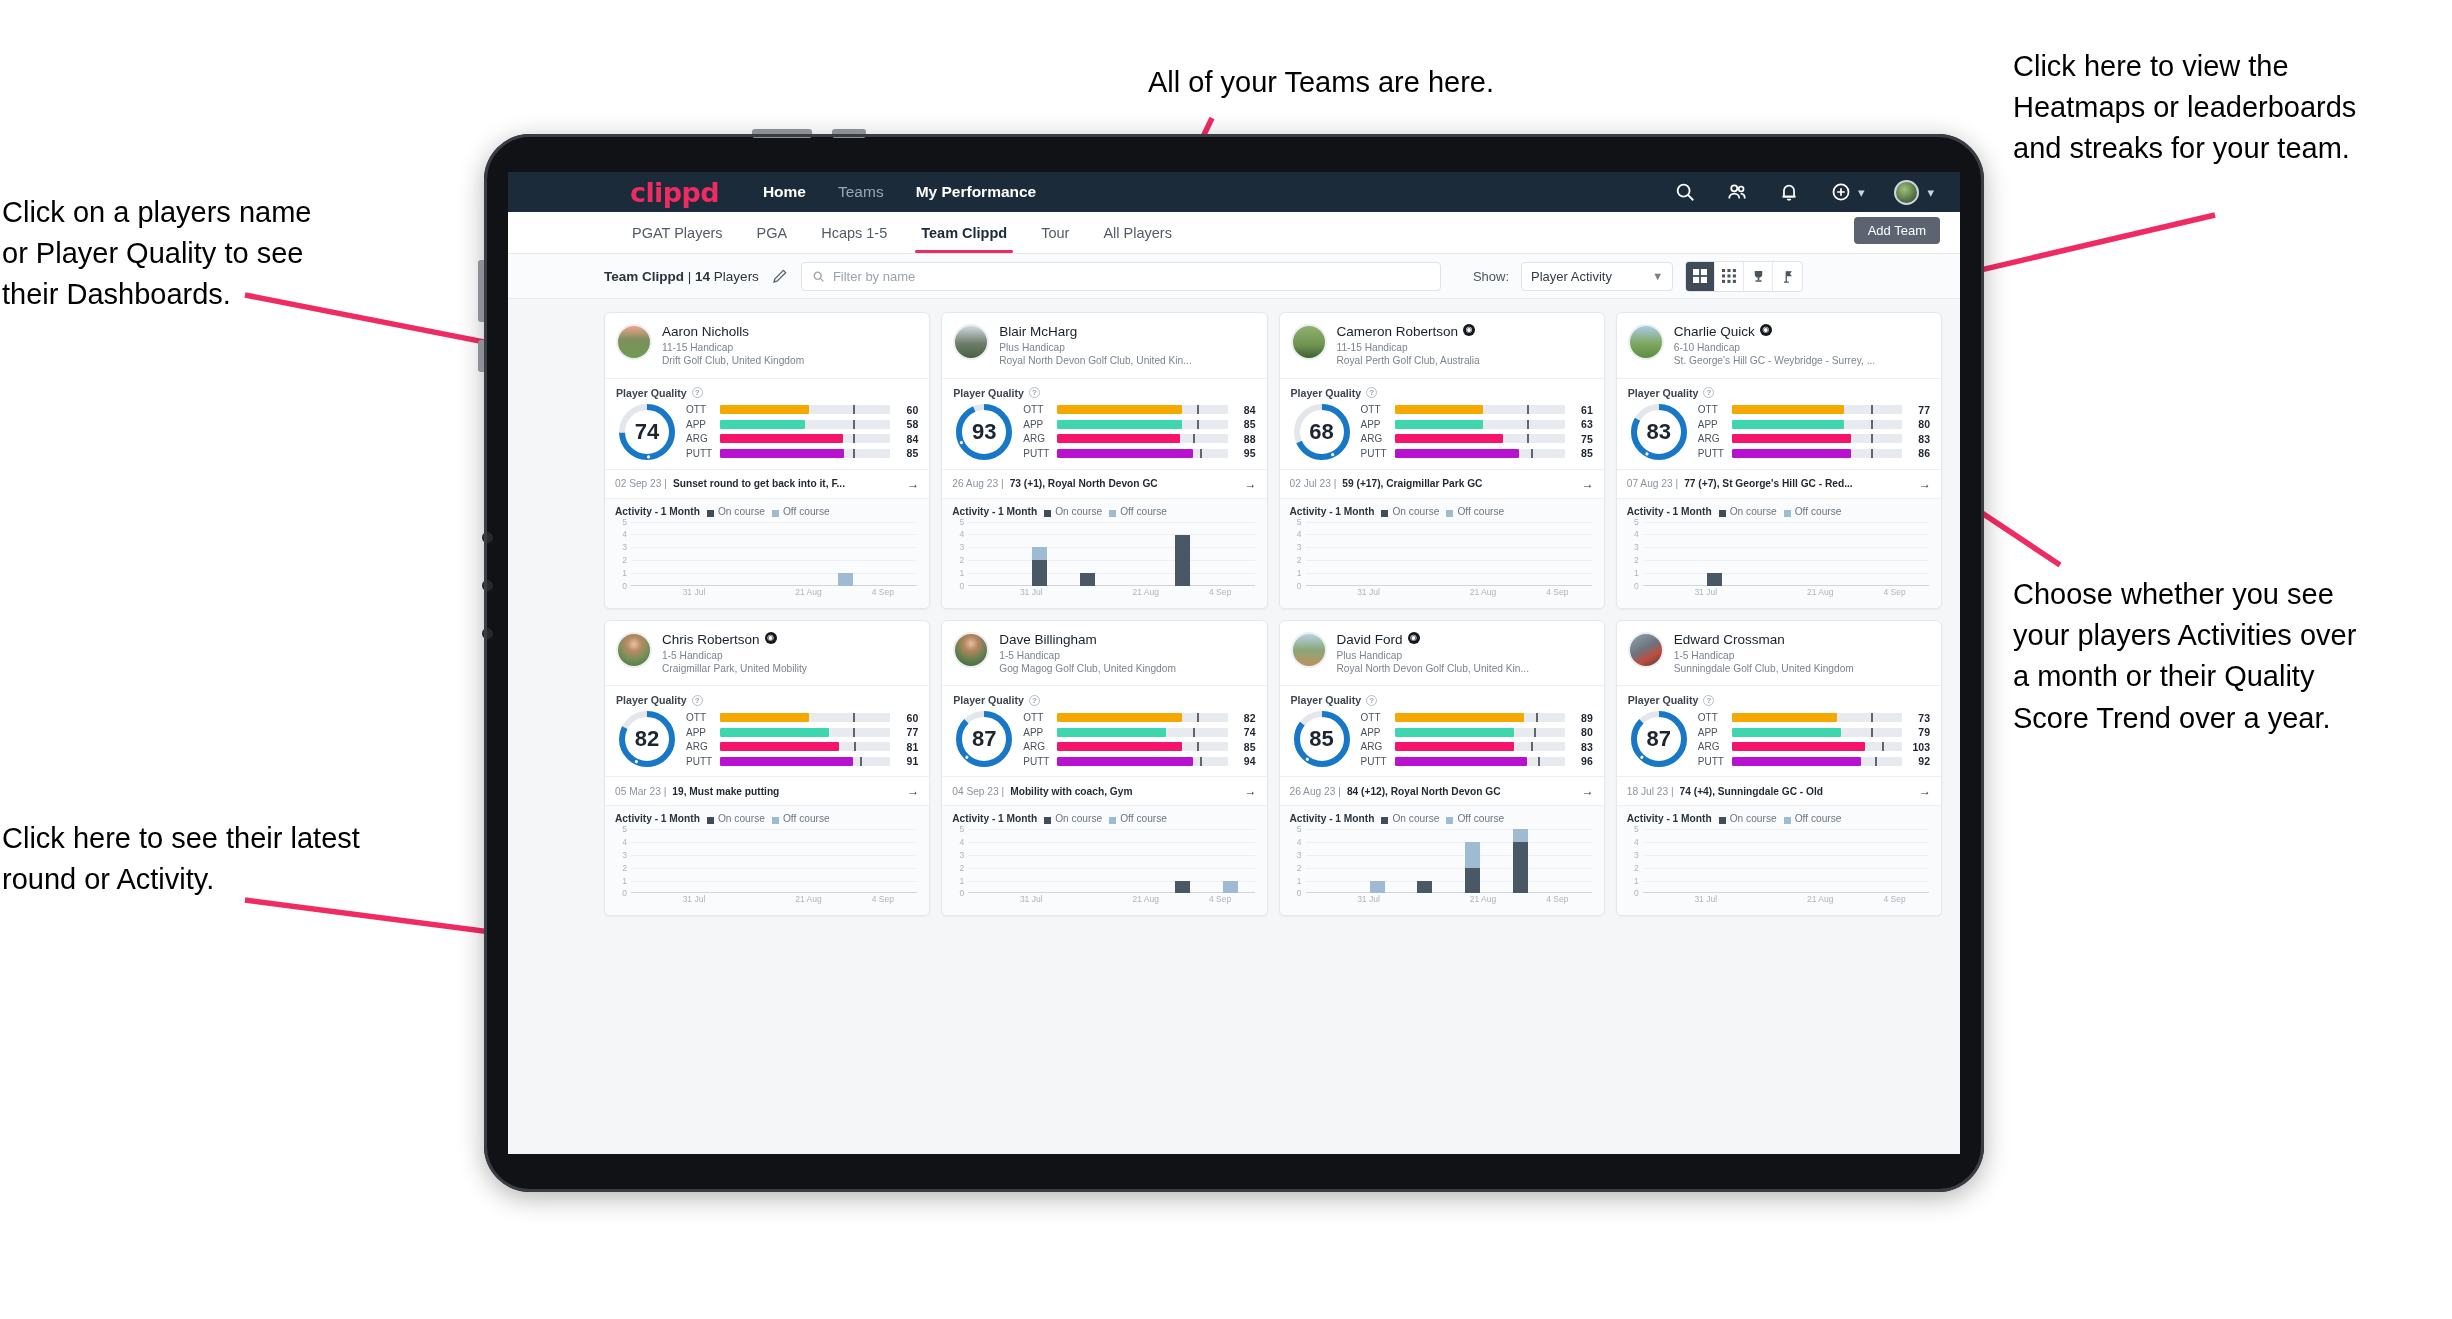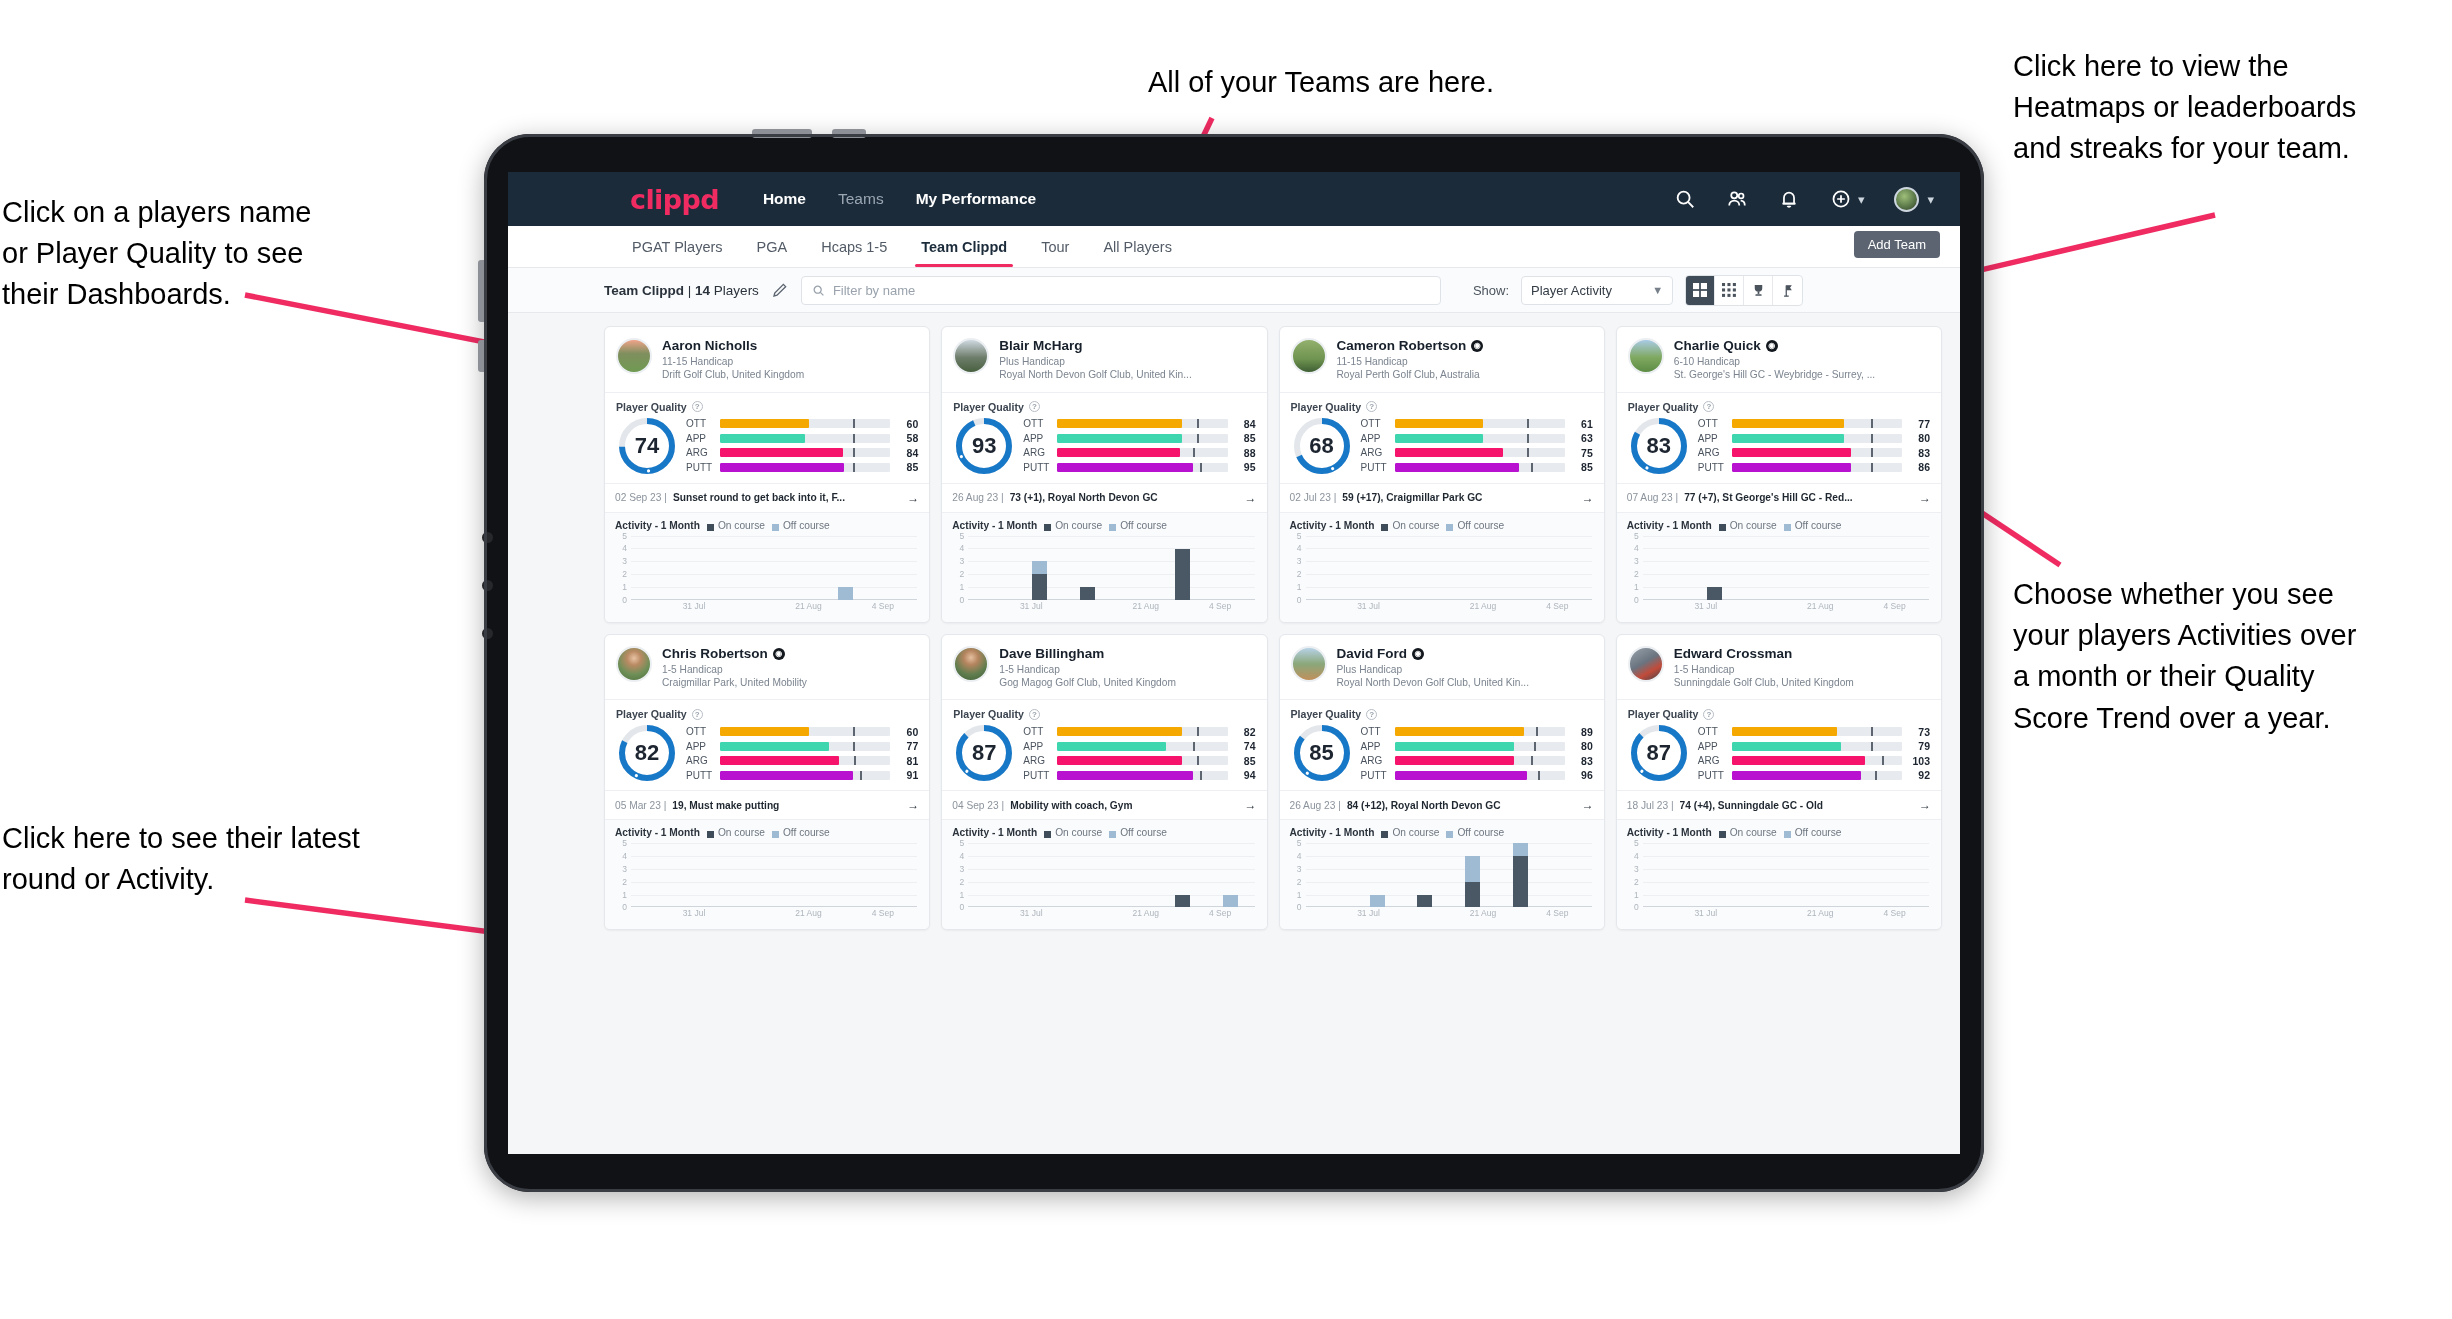--- a/index.html
+++ b/index.html
@@ -48,21 +48,21 @@
   .tdot { position:absolute; left:-2px; background:#26282c; border-radius:50%; width:11px; height:11px; }
 
   #screen {
     position:absolute; left: 24px; top: 38px;
     width: 1452px; height: 982px;
     background: #f5f6f8; overflow: hidden;
   }
 
   
   #topnav {
-    height: 54px; background:#1b2b3a;
+    height: 40px; background:#1b2b3a;
     display:flex; align-items:center; padding: 0 26px 0 0;
   }
   .brand {
     color:#ef2b62; font-size: 27px; font-weight: 700;
     letter-spacing:-0.6px; margin-left: 122px; margin-right: 28px;
     font-family:"DejaVu Sans", sans-serif;
   }
   .navlink { color:#c9d1d9; font-size: 15.5px; padding: 0 16px; white-space:nowrap; }
   .navlink.active { color:#ffffff; font-weight:600; }
   .navlink.dim { color:#9aa6b2; }
@@ -129,21 +129,21 @@
   .card {
     background:#fff; border:1px solid #e4e7eb; border-radius:6px;
     overflow:hidden; box-shadow: 0 1px 2px rgba(20,30,45,.05);
     display:flex; flex-direction:column;
   }
   .chead { display:flex; gap:10px; padding: 11px 11px 10px; align-items:flex-start; }
   .pava {
     width:36px;height:36px;border-radius:50%;flex:none;
     border:2px solid #eceff2; background:#b9c6d1; overflow:hidden;
   }
-  .pname { font-size:13.5px; font-weight:700; color:#17202b; display:flex; align-items:center; gap:5px; line-height:1.2;}
+  .pname { font-size:13.5px; font-weight:400; color:#17202b; display:flex; gap:5px; line-height:1.2;}
   .verified { width:12px;height:12px;border-radius:50%;background:#13181f;color:#fff;
               font-size:8px; display:flex;align-items:center;justify-content:center; flex:none;}
   .phcp { font-size:10.2px; color:#7b848f; margin-top:2px; line-height:1.25; }
   .pclub { font-size:10.2px; color:#7b848f; line-height:1.25;
            white-space:nowrap; overflow:hidden; text-overflow:ellipsis; max-width: 214px;}
 
   .qsec { border-top:1px solid #edeff2; padding: 8px 11px 6px; }
   .qtitle { font-size:10.6px; color:#3b444f; font-weight:600; display:flex; align-items:center; gap:5px; }
   .qmark { width:11px;height:11px;border-radius:50%;border:1px solid #b6bdc5;color:#98a1aa;
            font-size:8px; display:flex;align-items:center;justify-content:center; }

